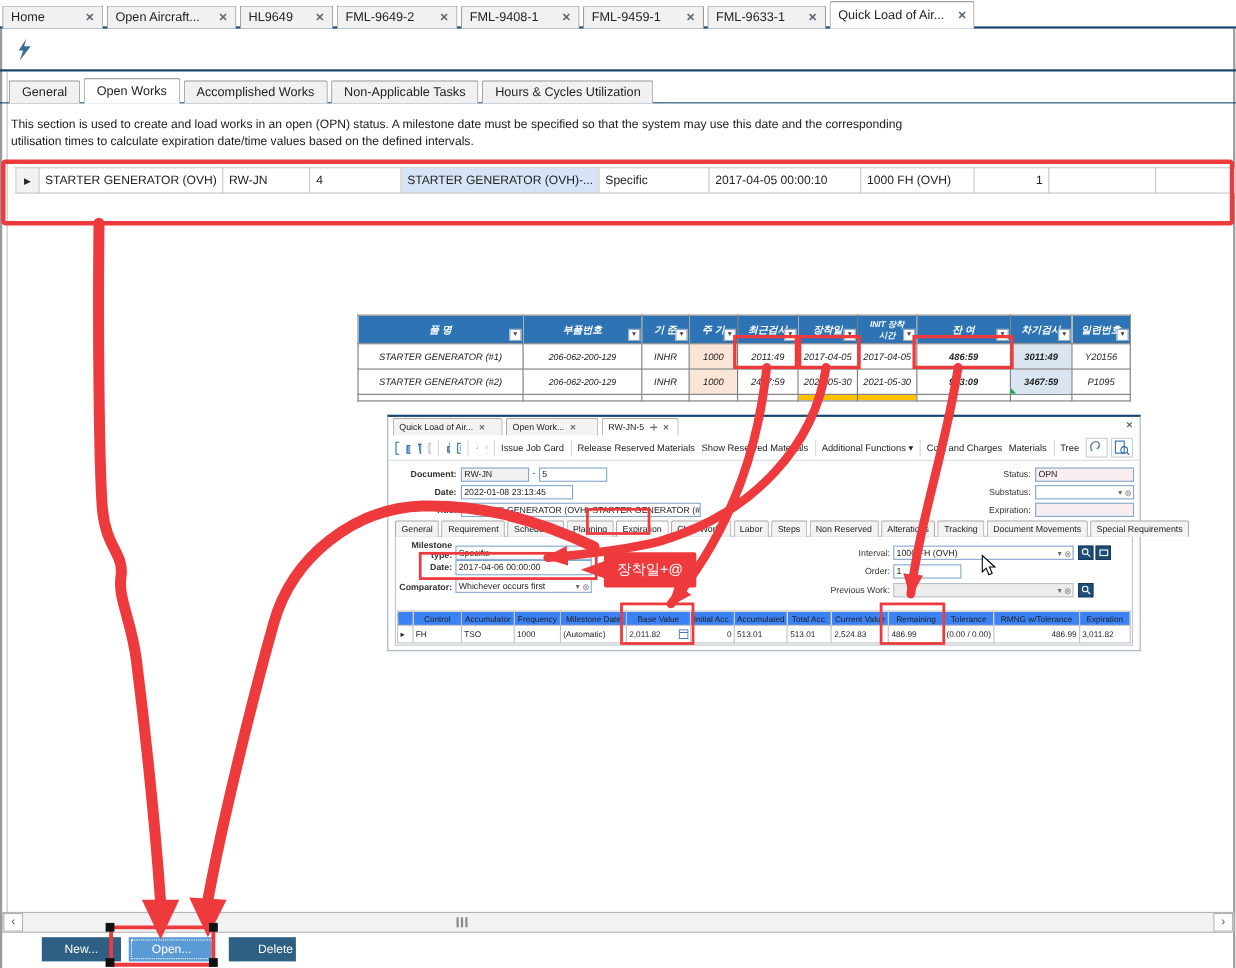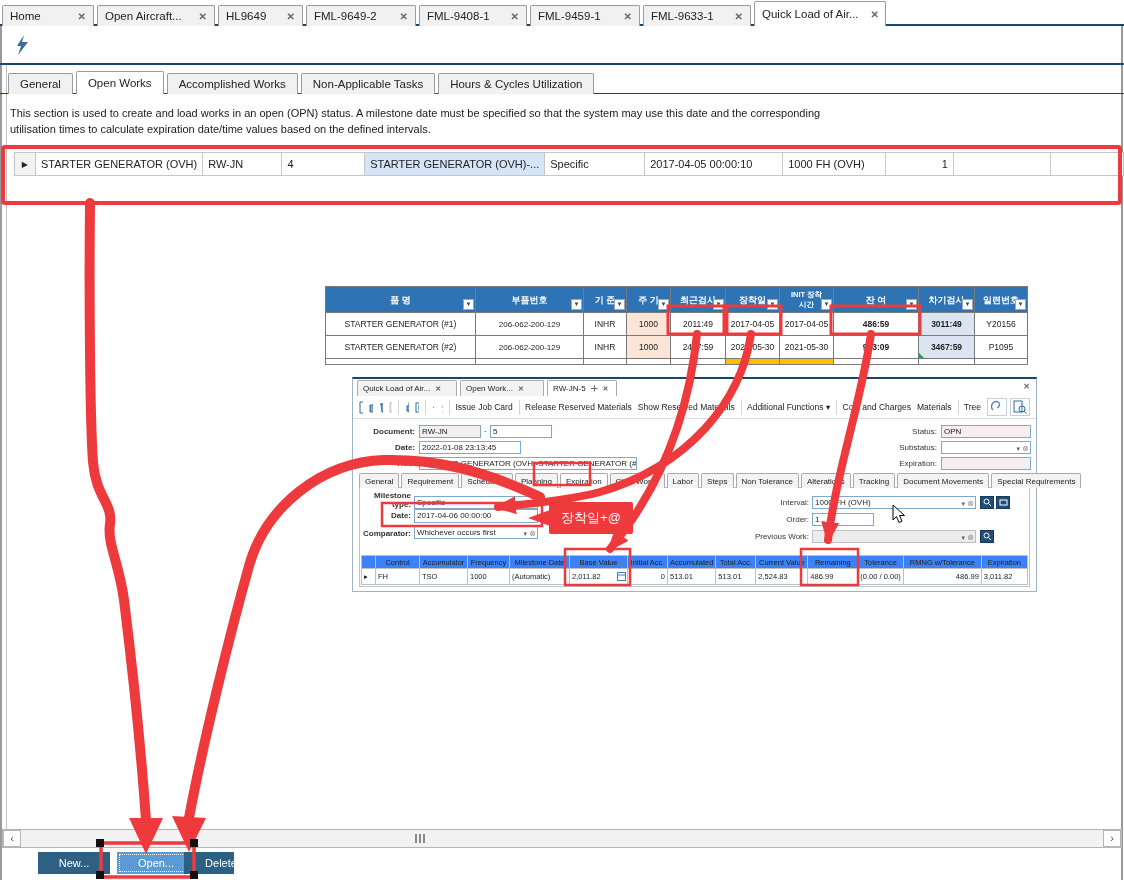--- a/index.html
+++ b/index.html
@@ -32,21 +32,21 @@
   .mt{position:absolute;left:14px;top:152px;font-size:11px;}
   .mt th,.mt td{box-sizing:border-box;border:1px solid #c6c6c6;height:23px;padding:0 5px;
                 overflow:hidden;white-space:nowrap;}
   .mt th{background:#fbfbfb;font-weight:normal;text-align:center;}
   .mt td{text-align:left;background:#fff;}
   .mt td.sel{background:#f2f2f2;text-align:center;padding:0;font-size:8px;color:#222;}
   .mt td.hl{background:#d6e4f7;}
   .mt td.r{text-align:right;}
 
   
-  .xt{position:absolute;left:325px;top:286px;font-size:8.5px;}
+  .xt{position:absolute;left:325px;top:286px;font-size:8.5px;font-style:italic;}
   .xt th,.xt td{box-sizing:border-box;border:1px solid #7a7a7a;overflow:hidden;white-space:nowrap;
                 text-align:center;padding:0 1px;}
   .xt th{background:#2e74b5;color:#fff;font-weight:bold;height:26px;position:relative;
          font-size:9px;white-space:pre-line;line-height:10px;}
   .xt td{height:23px;background:#fff;}
   .xt .flt{position:absolute;right:1px;bottom:2px;width:9px;height:9px;background:#fff;
            border:1px solid #93a9c0;color:#444;font-size:6px;line-height:8px;text-align:center;}
   .xt td.peach{background:#fbe5d6;}
   .xt td.lblue{background:#dbe5f1;}
   .xt td.b{font-weight:bold;}
@@ -399,21 +399,21 @@
       <div class="dtab">
           <span>Child Works</span>
         </div>
       <div class="dtab">
           <span>Labor</span>
         </div>
       <div class="dtab">
           <span>Steps</span>
         </div>
       <div class="dtab">
-          <span>Non Tolerance</span>
+          <span>Non Reserved</span>
         </div>
       <div class="dtab">
           <span>Alterations</span>
         </div>
       <div class="dtab">
           <span>Tracking</span>
         </div>
       <div class="dtab">
           <span>Document Movements</span>
         </div>
@@ -525,21 +525,21 @@
     <div class="grip">
         <i></i>
         <i></i>
         <i></i>
       </div>
     <div class="sbtn" style="right:0;">›</div>
   </div>
 
   <div class="bbtn" style="left:38px;width:72px;">New...</div>
   <div class="bbtn open" style="left:117px;width:78px;">Open...</div>
-  <div class="bbtn" style="left:184px;width:50px;padding-left:24px;">Delete</div>
+  <div class="bbtn" style="left:208px;width:61px;padding-left:24px;">Delete</div>
 
   <svg class="overlay" width="1124" height="880">
     <defs>
       <marker id="ah" markerUnits="userSpaceOnUse" markerWidth="26" markerHeight="22" refX="18" refY="9" orient="auto">
         <path d="M0,0 L22,9 L0,18 z" fill="#ee3a3c"></path>
       </marker>
     </defs>
 
     <rect x="3" y="147" width="1117" height="56" fill="none" stroke="#ee3a3c" stroke-width="4" rx="2"></rect>
     <rect x="668" y="306" width="59" height="28" fill="none" stroke="#ee3a3c" stroke-width="3"></rect>

